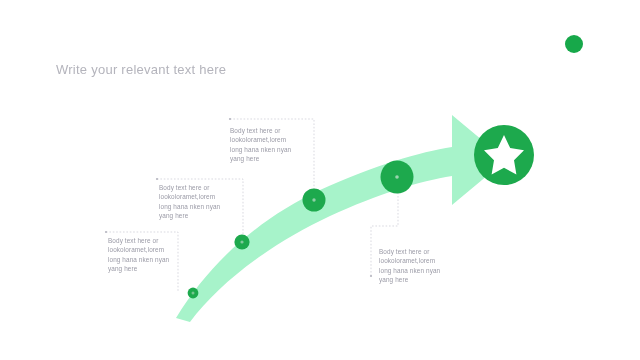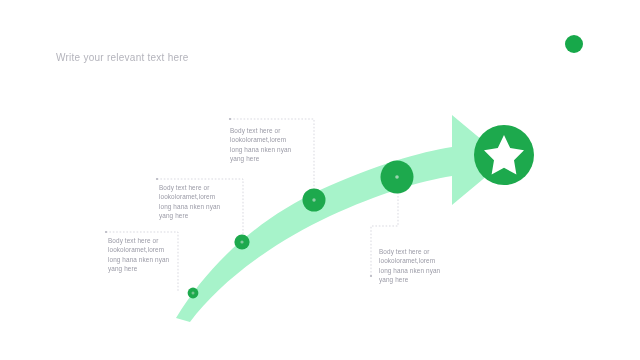--- a/index.html
+++ b/index.html
@@ -18,22 +18,22 @@
   #art {
     position: absolute;
     left: 0;
     top: 0;
     width: 640px;
     height: 360px;
   }
   .headline {
     position: absolute;
     left: 56px;
-    top: 52px;
-    font-size: 10px;
+    top: 62px;
+    font-size: 13px;
     letter-spacing: 0.25px;
     color: #b4b4bc;
     white-space: nowrap;
   }
   .callout {
     position: absolute;
     font-size: 6.4px;
     line-height: 9.4px;
     color: #9a9aa6;
     letter-spacing: 0.1px;

